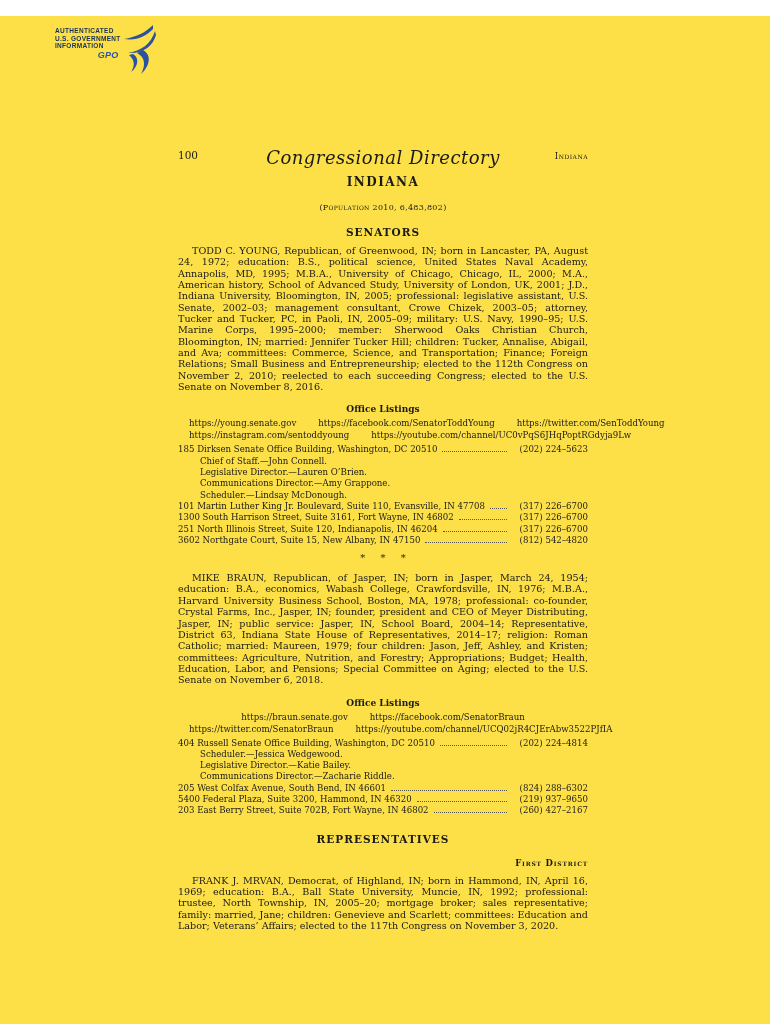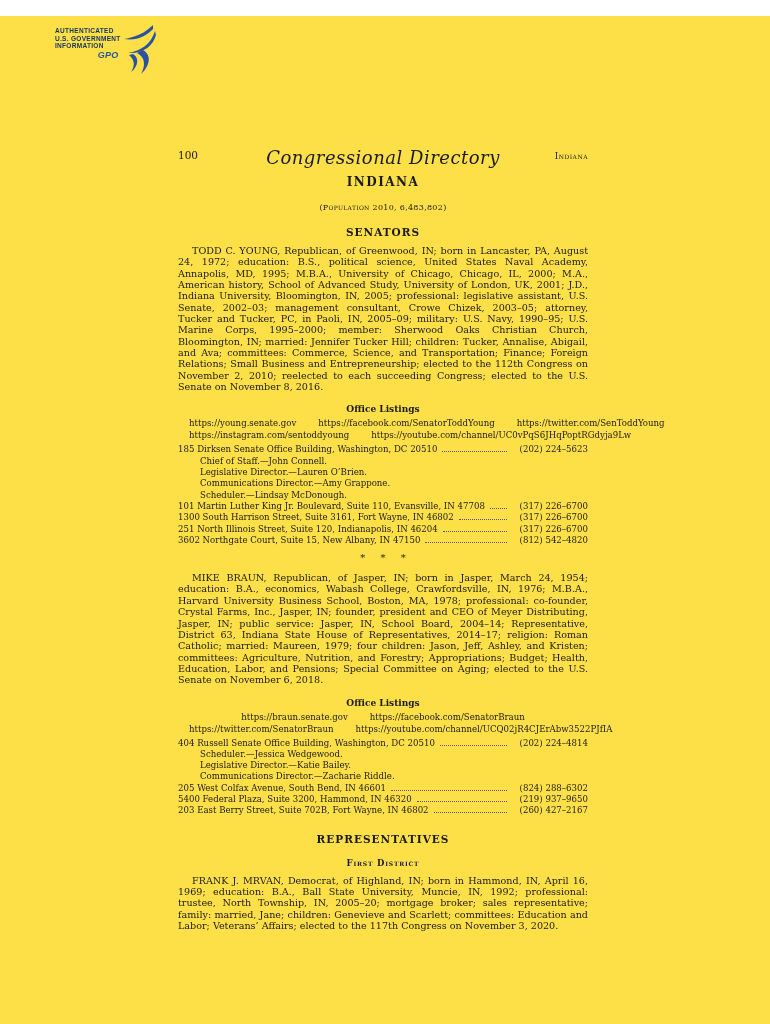--- a/index.html
+++ b/index.html
@@ -91,21 +91,21 @@
     margin-bottom: 14px;
   }
   .chamber-heading {
     text-align: center;
     font-weight: bold;
     font-size: 10.5px;
     letter-spacing: 1px;
     margin-bottom: 7px;
   }
   .district-heading {
-    text-align: center;
+    text-align: right;
     font-weight: bold;
     font-variant: small-caps;
     font-size: 8.5px;
     letter-spacing: 0.8px;
     margin-bottom: 7px;
   }
 
   .bio {
     font-size: 9.6px;
     line-height: 11.35px;

